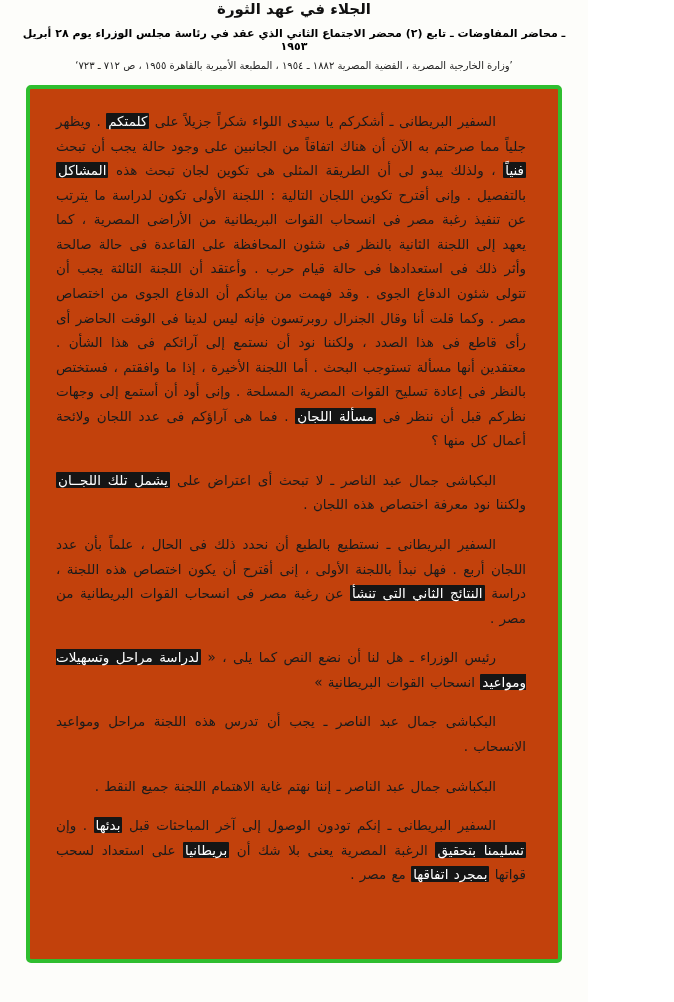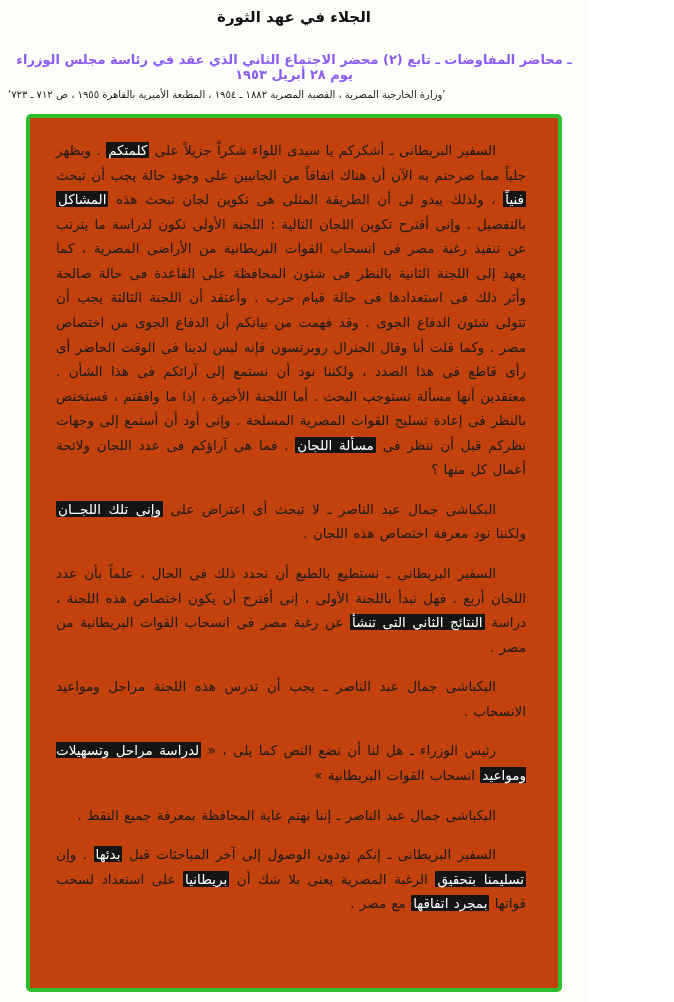--- a/index.html
+++ b/index.html
@@ -6,39 +6,39 @@
   html, body { background: #ffffff; }
   body {
     width: 674px;
     font-family: "DejaVu Sans", sans-serif;
   }
   .page {
     width: 588px;
     min-height: 1002px;
     background: #fdfdfa;
     direction: rtl;
-    padding-top: 8px;
+    padding-top: 0;
   }
   .doc-header { padding: 0 8px; }
   .doc-title {
     text-align: center;
     font-weight: bold;
     font-size: 15px;
     color: #111;
   }
   .doc-subtitle {
     text-align: center;
     font-weight: bold;
-    font-size: 13px;
-    margin-top: 26px;
-    color: #8b5cf6;
+    font-size: 11px;
+    margin-top: 9px;
+    color: #000000;
     letter-spacing: 0.2px;
   }
   .doc-source {
-    text-align: left;
+    text-align: center;
     font-size: 10px;
     margin-top: 7px;
     color: #222;
   }
   .frame {
     margin: 14px 26px 0 26px;
     border: 4px solid #2fbe2f;
     border-radius: 5px;
     padding: 20px 32px 24px 26px;
     min-height: 878px;
@@ -68,21 +68,21 @@
 <div class="page" lang="ar">
   <header class="doc-header">
     <h1 class="doc-title">الجلاء في عهد الثورة</h1>
     <div class="doc-subtitle">ـ محاضر المفاوضات ـ تابع (٢) محضر الاجتماع الثاني الذي عقد في رئاسة مجلس الوزراء يوم ٢٨ أبريل ١٩٥٣</div>
     <div class="doc-source">’وزارة الخارجية المصرية ، القضية المصرية ١٨٨٢ ـ ١٩٥٤ ، المطبعة الأميرية بالقاهرة ١٩٥٥ ، ص ٧١٢ ـ ٧٢٣‘</div>
   </header>
 
   <div class="frame" id="green-frame" style="border-color: rgb(47, 190, 47);">
     <div id="body-text">
         <p class="para"><span class="speaker">السفير البريطانى ـ </span><span>أشكركم يا سيدى اللواء شكراً جزيلاً على </span><span class="hl" style="background: rgb(21, 21, 21); color: rgb(255, 255, 255);">كلمتكم</span><span> . ويظهر جلياً مما صرحتم به الآن أن هناك اتفاقاً من الجانبين على وجود حالة يجب أن تبحث </span><span class="hl" style="background: rgb(21, 21, 21); color: rgb(255, 255, 255);">فنياً</span><span> ، ولذلك يبدو لى أن الطريقة المثلى هى تكوين لجان تبحث هذه </span><span class="hl" style="background: rgb(21, 21, 21); color: rgb(255, 255, 255);">المشاكل</span><span> بالتفصيل . وإنى أقترح تكوين اللجان التالية : اللجنة الأولى تكون لدراسة ما يترتب عن تنفيذ رغبة مصر فى انسحاب القوات البريطانية من الأراضى المصرية ، كما يعهد إلى اللجنة الثانية بالنظر فى شئون المحافظة على القاعدة فى حالة صالحة وأثر ذلك فى استعدادها فى حالة قيام حرب . وأعتقد أن اللجنة الثالثة يجب أن تتولى شئون الدفاع الجوى . وقد فهمت من بيانكم أن الدفاع الجوى من اختصاص مصر . وكما قلت أنا وقال الجنرال روبرتسون فإنه ليس لدينا فى الوقت الحاضر أى رأى قاطع فى هذا الصدد ، ولكننا نود أن نستمع إلى آرائكم فى هذا الشأن . معتقدين أنها مسألة تستوجب البحث . أما اللجنة الأخيرة ، إذا ما وافقتم ، فستختص بالنظر فى إعادة تسليح القوات المصرية المسلحة . وإنى أود أن أستمع إلى وجهات نظركم قبل أن ننظر فى </span><span class="hl" style="background: rgb(21, 21, 21); color: rgb(255, 255, 255);">مسألة اللجان</span><span> . فما هى آراؤكم فى عدد اللجان ولائحة أعمال كل منها ؟</span></p>
-        <p class="para"><span class="speaker">البكباشى جمال عبد الناصر ـ </span><span>لا تبحث أى اعتراض على </span><span class="hl" style="background: rgb(21, 21, 21); color: rgb(255, 255, 255);">وإنى تلك اللجــان</span><span> ولكننا نود معرفة اختصاص هذه اللجان .</span></p>
+        <p class="para"><span class="speaker">البكباشى جمال عبد الناصر ـ </span><span>لا تبحث أى اعتراض على </span><span class="hl" style="background: rgb(21, 21, 21); color: rgb(255, 255, 255);">يشمل تلك اللجــان</span><span> ولكننا نود معرفة اختصاص هذه اللجان .</span></p>
         <p class="para"><span class="speaker">السفير البريطانى ـ </span><span>نستطيع بالطبع أن نحدد ذلك فى الحال ، علماً بأن عدد اللجان أربع . فهل نبدأ باللجنة الأولى ، إنى أقترح أن يكون اختصاص هذه اللجنة ، دراسة </span><span class="hl" style="background: rgb(21, 21, 21); color: rgb(255, 255, 255);">النتائج الثاني التى تنشأ</span><span> عن رغبة مصر فى انسحاب القوات البريطانية من مصر .</span></p>
+        <p class="para"><span class="speaker">رئيس الوزراء ـ </span><span>هل لنا أن نضع النص كما يلى ، « </span><span class="hl" style="background: rgb(21, 21, 21); color: rgb(255, 255, 255);">لدراسة مراحل وتسهيلات ومواعيد</span><span> انسحاب القوات البريطانية »</span></p>
         <p class="para"><span class="speaker">البكباشى جمال عبد الناصر ـ </span><span>يجب أن تدرس هذه اللجنة مراحل ومواعيد الانسحاب .</span></p>
-        <p class="para"><span class="speaker">رئيس الوزراء ـ </span><span>هل لنا أن نضع النص كما يلى ، « </span><span class="hl" style="background: rgb(21, 21, 21); color: rgb(255, 255, 255);">لدراسة مراحل وتسهيلات ومواعيد</span><span> انسحاب القوات البريطانية »</span></p>
-        <p class="para"><span class="speaker">البكباشى جمال عبد الناصر ـ </span><span>إننا نهتم غاية المحافظة بمعرفة جميع النقط .</span></p>
+        <p class="para"><span class="speaker">البكباشى جمال عبد الناصر ـ </span><span>إننا نهتم غاية الاهتمام اللجنة جميع النقط .</span></p>
         <p class="para"><span class="speaker">السفير البريطانى ـ </span><span>إنكم تودون الوصول إلى آخر المباحثات قبل </span><span class="hl" style="background: rgb(21, 21, 21); color: rgb(255, 255, 255);">بدئها</span><span> . وإن </span><span class="hl" style="background: rgb(21, 21, 21); color: rgb(255, 255, 255);">تسليمنا بتحقيق</span><span> الرغبة المصرية يعنى بلا شك أن </span><span class="hl" style="background: rgb(21, 21, 21); color: rgb(255, 255, 255);">بريطانيا</span><span> على استعداد لسحب قواتها </span><span class="hl" style="background: rgb(21, 21, 21); color: rgb(255, 255, 255);">بمجرد اتفاقها</span><span> مع مصر .</span></p>
       </div>
   </div>
 </div>
 
 </body></html>

